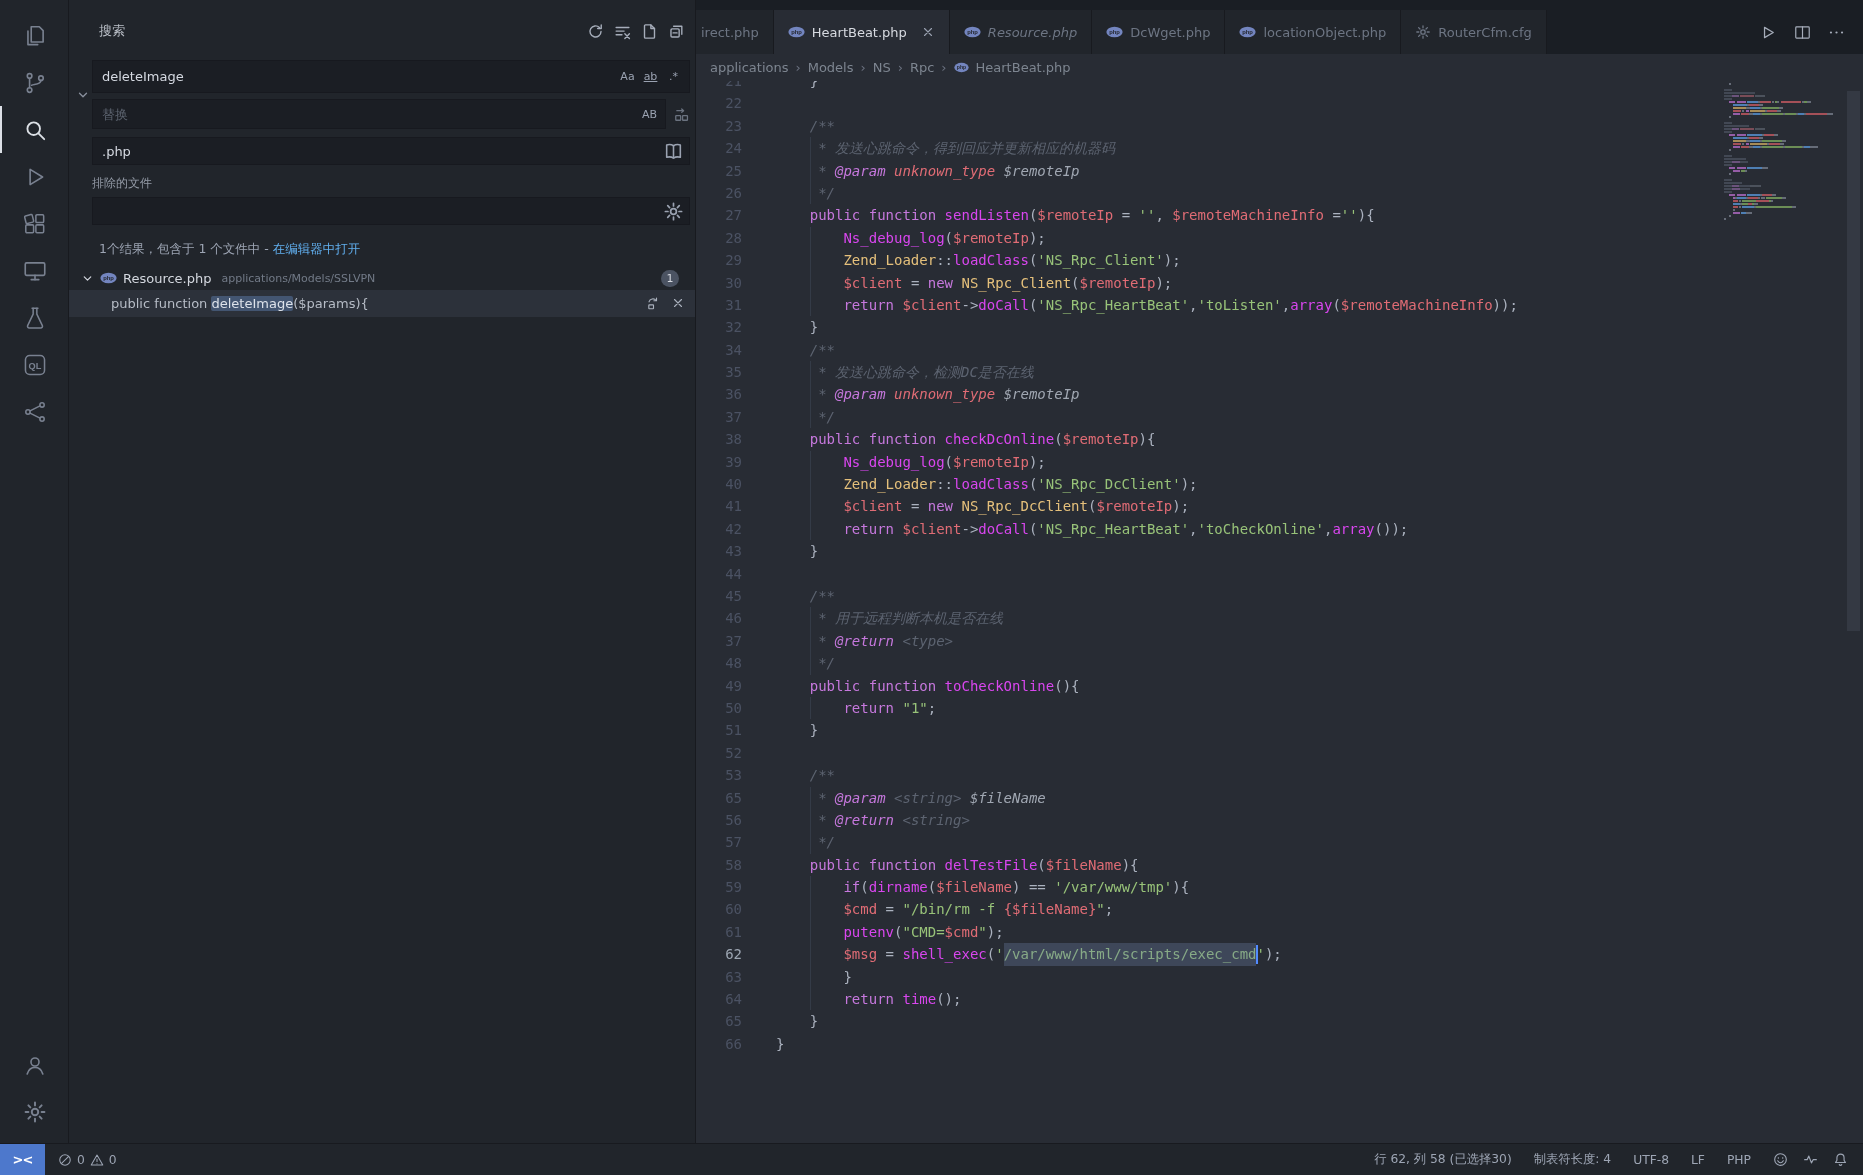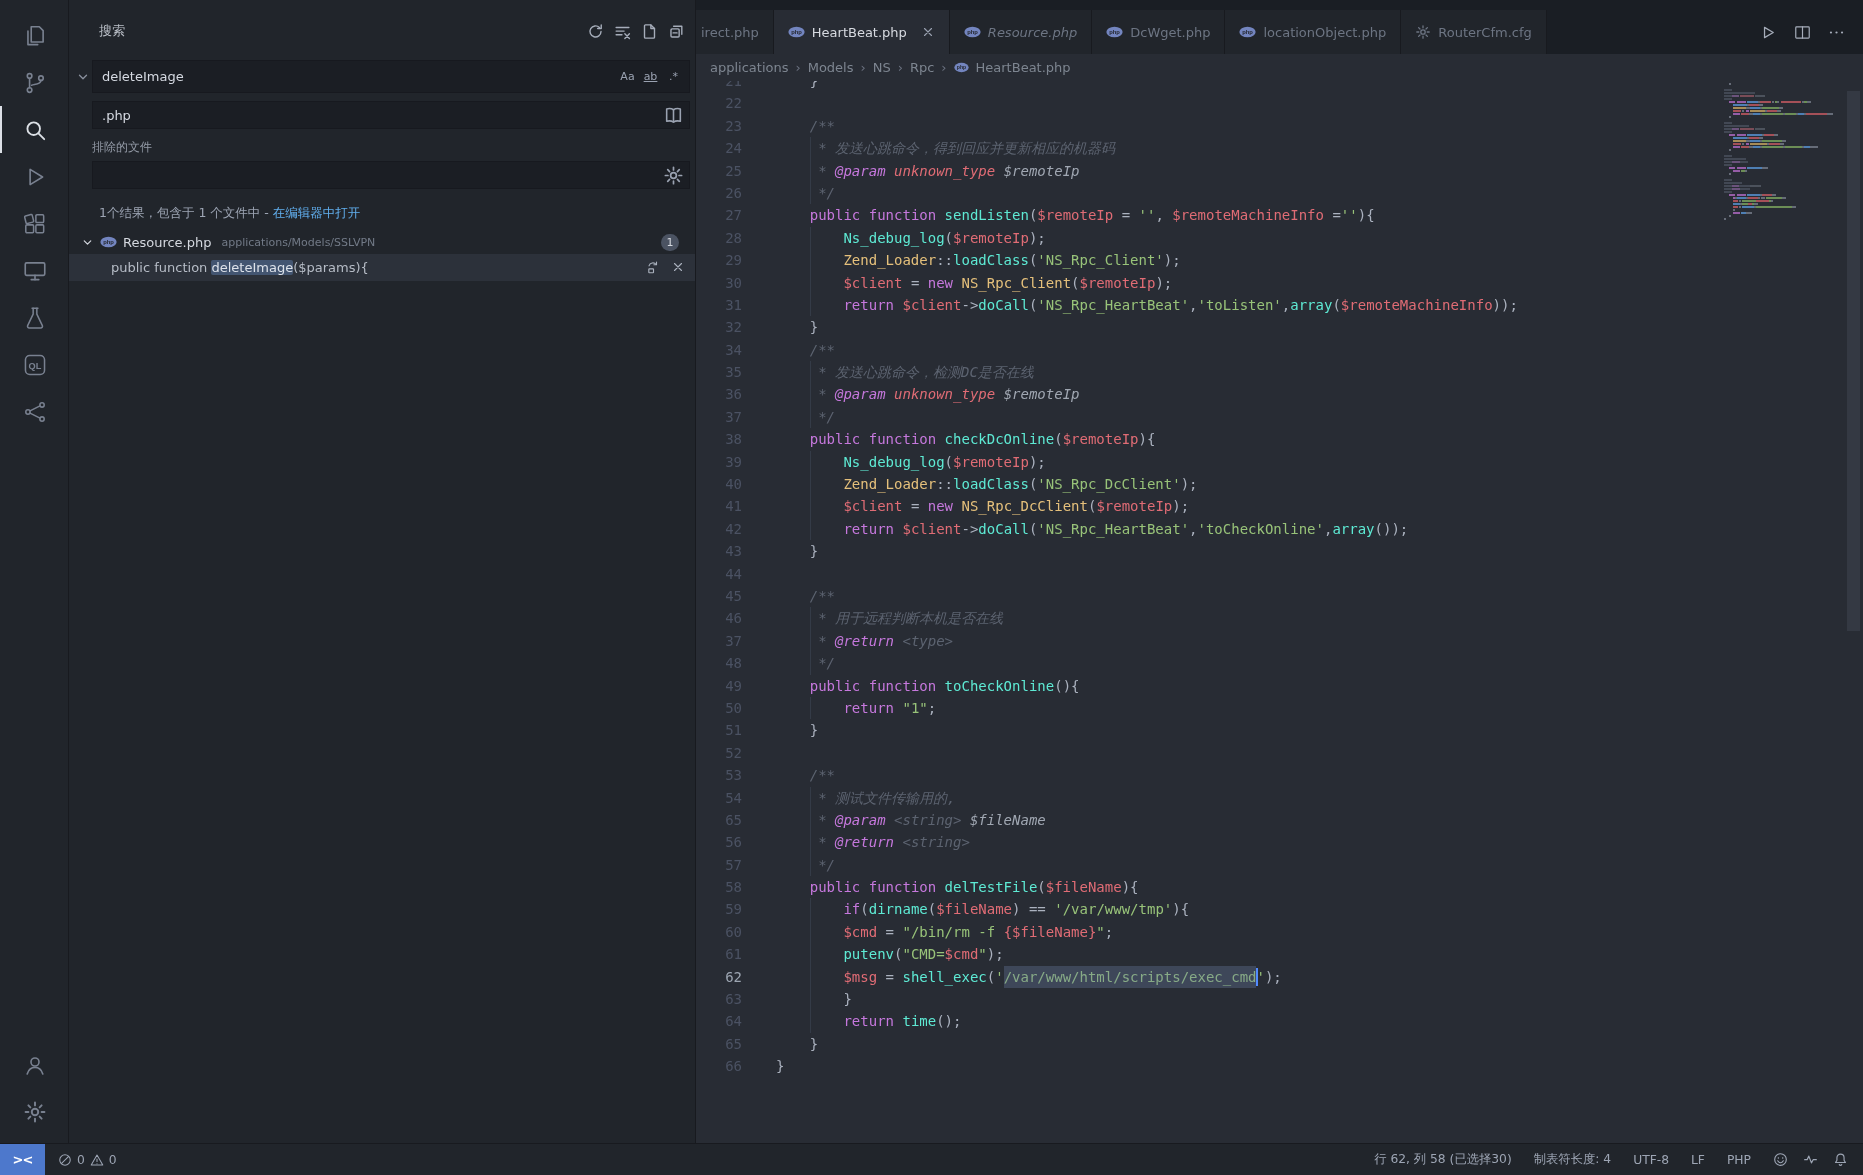--- a/index.html
+++ b/index.html
@@ -62,21 +62,21 @@
 .code-area{flex:1;position:relative;overflow:hidden}
 .code-scroll{position:absolute;top:-11px;left:0;right:0;font-family:"DejaVu Sans Mono","Liberation Mono",monospace;font-size:14px;line-height:22.4px}
 .code-line{display:flex;height:22.4px;white-space:pre}
 .gutter{width:80px;padding-right:34px;text-align:right;color:#4b5263;flex:none;user-select:none}
 .gutter.active{color:#9da6b2}
 .line-content{position:relative;white-space:pre}
 .guide{position:absolute;top:0;bottom:0;width:1px;background:#343b47}
 .sel{position:absolute;top:0;bottom:0;background:rgba(104,124,160,.35)}
 .caret{position:absolute;top:2px;bottom:2px;width:2px;background:#528bff}
 .tk-kw{color:#c678dd}
-.tk-fn{color:#5eead4}
+.tk-fn{color:#d946ef}
 .tk-cl{color:#e5c07b}
 .tk-var{color:#e06c75}
 .tk-str{color:#98c379}
 .tk-def{color:#abb2bf}
 .tk-cm{color:#5c6370;font-style:italic}
 .tk-cmtag{color:#c678dd;font-style:italic}
 .tk-cmtype{color:#e06c75;font-style:italic}
 .tk-cmvar{color:#a0a7b2;font-style:italic}
 .minimap{position:absolute;top:2px;right:19px;width:120px;overflow:hidden}
 .mm-row{height:2px;margin-bottom:1px;display:flex;overflow:hidden}
@@ -240,20 +240,31 @@
                 <path d="M4 6l4 4 4-4"></path>
               </svg>
             </span>
           </div>
         <div class="fields">
           <div class="input-row">
             <input value="deleteImage" style="">
             <span class="opt">Aa</span>
             <span class="opt ww">ab</span>
             <span class="opt">.*</span>
+          </div>
+          <div class="replace-line">
+            <div class="input-row">
+              <input placeholder="替换" style="">
+              <span class="opt">AB</span>
+            </div>
+            <span class="side-btn"><svg viewBox="0 0 16 16" fill="none" stroke="currentColor" stroke-width="1.2" stroke-linecap="round" stroke-linejoin="round">
+                  <path d="M3.6 4.4h6.2M8.2 2.8l1.8 1.6-1.8 1.6"></path>
+                  <rect x="2.6" y="9" width="4.6" height="4.4" rx=".5"></rect>
+                  <rect x="9" y="9" width="4.6" height="4.4" rx=".5"></rect>
+                </svg></span>
           </div>
         </div>
       </div>
 
       <div class="files-section">
         <div class="input-row small">
           <input value=".php" style="">
           <span class="opt">
               <svg viewBox="0 0 16 16" fill="none" stroke="currentColor" stroke-width="1.2" stroke-linecap="round" stroke-linejoin="round">
                 <path d="M8 3.6C6.6 2.7 4.3 2.6 2.8 3v9.4c1.5-.4 3.8-.3 5.2.6 1.4-.9 3.7-1 5.2-.6V3c-1.5-.4-3.8-.3-5.2.6z"></path>
@@ -433,21 +444,20 @@
             <div class="code-line"><span class="gutter">44</span><span class="line-content"></span></div>
             <div class="code-line"><span class="gutter">45</span><span class="line-content"><span class="tk-cm">    /**</span></span></div>
             <div class="code-line"><span class="gutter">46</span><span class="line-content"><i class="guide" style="left: 4ch;"></i><span class="tk-cm">     * 用于远程判断本机是否在线</span></span></div>
             <div class="code-line"><span class="gutter">37</span><span class="line-content"><i class="guide" style="left: 4ch;"></i><span class="tk-cm">     * </span><span class="tk-cmtag">@return</span><span class="tk-cm"> &lt;type&gt;</span></span></div>
             <div class="code-line"><span class="gutter">48</span><span class="line-content"><i class="guide" style="left: 4ch;"></i><span class="tk-cm">     */</span></span></div>
             <div class="code-line"><span class="gutter">49</span><span class="line-content"><span class="tk-def">    </span><span class="tk-kw">public</span><span class="tk-def"> </span><span class="tk-kw">function</span><span class="tk-def"> </span><span class="tk-fn">toCheckOnline</span><span class="tk-def">(</span><span class="tk-def">)</span><span class="tk-def">{</span></span></div>
             <div class="code-line"><span class="gutter">50</span><span class="line-content"><i class="guide" style="left: 4ch;"></i><span class="tk-def">        </span><span class="tk-kw">return</span><span class="tk-def"> </span><span class="tk-str">"1"</span><span class="tk-def">;</span></span></div>
             <div class="code-line"><span class="gutter">51</span><span class="line-content"><span class="tk-def">    </span><span class="tk-def">}</span></span></div>
             <div class="code-line"><span class="gutter">52</span><span class="line-content"></span></div>
             <div class="code-line"><span class="gutter">53</span><span class="line-content"><span class="tk-cm">    /**</span></span></div>
-            <div class="code-line"><span class="gutter">54</span><span class="line-content"><i class="guide" style="left: 4ch;"></i><span class="tk-cm">     * 测试文件传输用的,</span></span></div>
             <div class="code-line"><span class="gutter">65</span><span class="line-content"><i class="guide" style="left: 4ch;"></i><span class="tk-cm">     * </span><span class="tk-cmtag">@param</span><span class="tk-cm"> &lt;string&gt; </span><span class="tk-cmvar">$fileName</span></span></div>
             <div class="code-line"><span class="gutter">56</span><span class="line-content"><i class="guide" style="left: 4ch;"></i><span class="tk-cm">     * </span><span class="tk-cmtag">@return</span><span class="tk-cm"> &lt;string&gt;</span></span></div>
             <div class="code-line"><span class="gutter">57</span><span class="line-content"><i class="guide" style="left: 4ch;"></i><span class="tk-cm">     */</span></span></div>
             <div class="code-line"><span class="gutter">58</span><span class="line-content"><span class="tk-def">    </span><span class="tk-kw">public</span><span class="tk-def"> </span><span class="tk-kw">function</span><span class="tk-def"> </span><span class="tk-fn">delTestFile</span><span class="tk-def">(</span><span class="tk-var">$fileName</span><span class="tk-def">)</span><span class="tk-def">{</span></span></div>
             <div class="code-line"><span class="gutter">59</span><span class="line-content"><i class="guide" style="left: 4ch;"></i><span class="tk-def">        </span><span class="tk-kw">if</span><span class="tk-def">(</span><span class="tk-fn">dirname</span><span class="tk-def">(</span><span class="tk-var">$fileName</span><span class="tk-def">)</span><span class="tk-def"> </span><span class="tk-def">=</span><span class="tk-def">=</span><span class="tk-def"> </span><span class="tk-str">'/var/www/tmp'</span><span class="tk-def">)</span><span class="tk-def">{</span></span></div>
             <div class="code-line"><span class="gutter">60</span><span class="line-content"><i class="guide" style="left: 4ch;"></i><span class="tk-def">        </span><span class="tk-var">$cmd</span><span class="tk-def"> </span><span class="tk-def">=</span><span class="tk-def"> </span><span class="tk-str">"/bin/rm -f </span><span class="tk-var">{$fileName}</span><span class="tk-str">"</span><span class="tk-def">;</span></span></div>
             <div class="code-line"><span class="gutter">61</span><span class="line-content"><i class="guide" style="left: 4ch;"></i><span class="tk-def">        </span><span class="tk-fn">putenv</span><span class="tk-def">(</span><span class="tk-str">"CMD=</span><span class="tk-var">$cmd</span><span class="tk-str">"</span><span class="tk-def">)</span><span class="tk-def">;</span></span></div>
             <div class="code-line"><span class="gutter active">62</span><span class="line-content"><i class="guide" style="left: 4ch;"></i><span class="tk-def">        </span><span class="tk-var">$msg</span><span class="tk-def"> </span><span class="tk-def">=</span><span class="tk-def"> </span><span class="tk-fn">shell_exec</span><span class="tk-def">(</span><span class="tk-str">'/var/www/html/scripts/exec_cmd'</span><span class="tk-def">)</span><span class="tk-def">;</span><i class="sel" style="left: 27ch; width: 30ch;"></i><i class="caret" style="left: 57ch;"></i></span></div>
             <div class="code-line"><span class="gutter">63</span><span class="line-content"><i class="guide" style="left: 4ch;"></i><span class="tk-def">        </span><span class="tk-def">}</span></span></div>
             <div class="code-line"><span class="gutter">64</span><span class="line-content"><i class="guide" style="left: 4ch;"></i><span class="tk-def">        </span><span class="tk-kw">return</span><span class="tk-def"> </span><span class="tk-fn">time</span><span class="tk-def">(</span><span class="tk-def">)</span><span class="tk-def">;</span></span></div>

